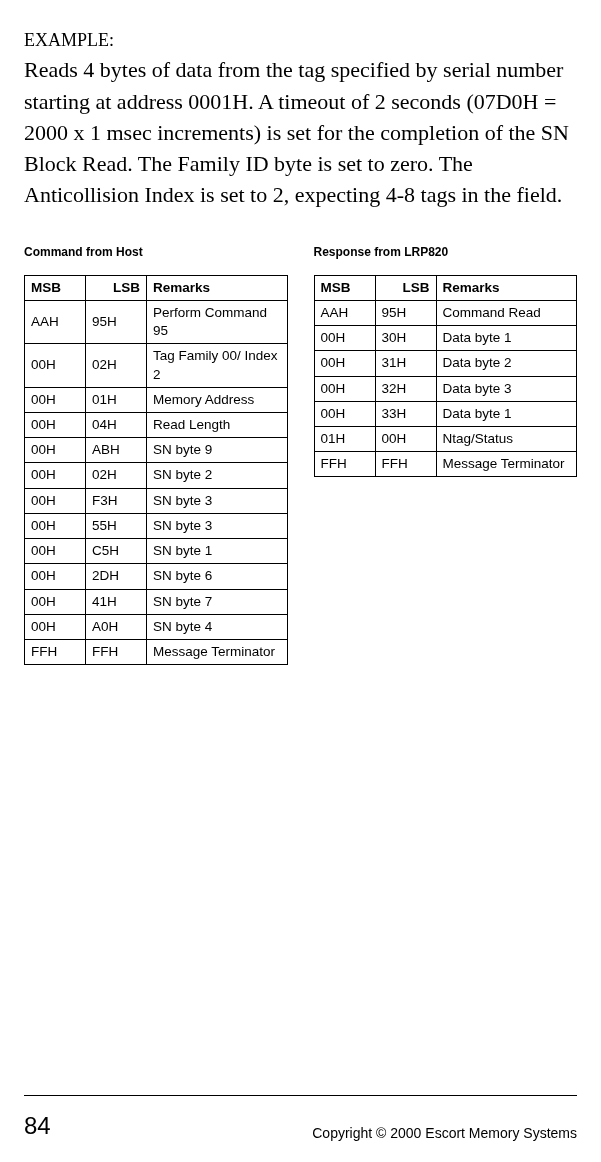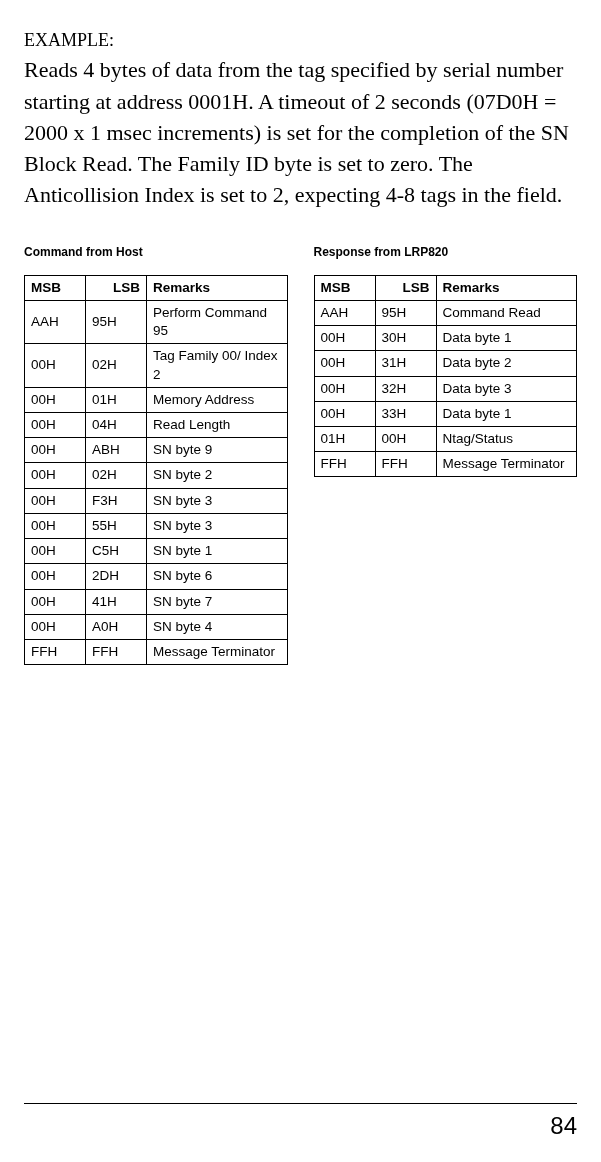--- a/index.html
+++ b/index.html
@@ -55,23 +55,23 @@
       font-weight: bold;
     }
     .col-msb { width: 48px; }
     .col-lsb { width: 48px; text-align: right; }
     .footer {
       position: absolute;
       bottom: 20px;
       left: 24px;
       right: 24px;
       border-top: 1.5px solid #000;
-      padding-top: 6px;
+      padding-top: 14px;
       display: flex;
-      justify-content: flex-end;
+      justify-content: space-between;
       align-items: flex-end;
     }
     .page-number {
       font-size: 24px;
       font-family: Arial, Helvetica, sans-serif;
     }
     .footer-text {
       text-align: right;
       font-size: 14px;
       line-height: 1.25;
@@ -214,14 +214,15 @@
           </tr>
         </tbody>
     </table>
   </div>
 
 </div>
 
 <div class="footer">
   <div class="page-number">84</div>
   <div class="footer-text">
+    <div>Copyright © 2000 Escort Memory Systems</div>
   </div>
 </div>
 
 </body></html>

